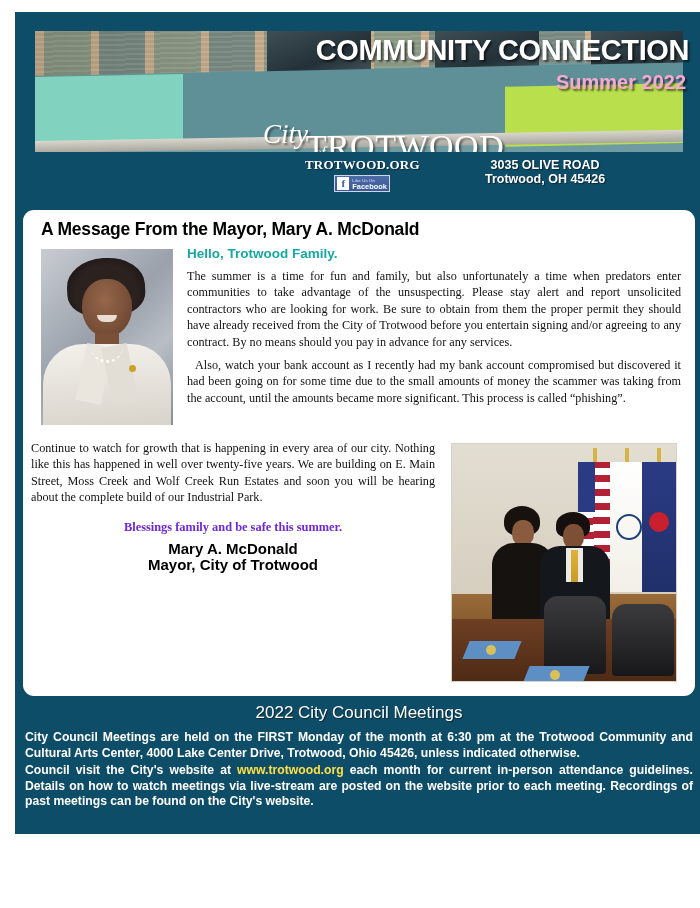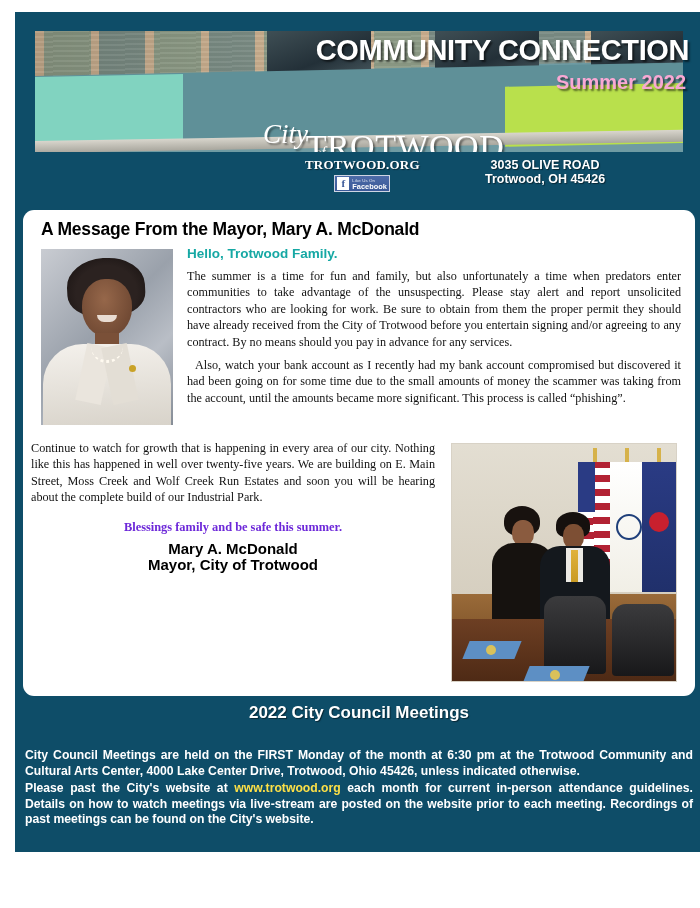--- a/index.html
+++ b/index.html
@@ -343,23 +343,23 @@
   .council {
     width: 688px;
     margin-left: 9px;
     background: #0e4d68;
     color: #ffffff;
     padding: 7px 10px 22px 10px;
   }
   .council-title {
     text-align: center;
     font-size: 17px;
-    font-weight: bold;
+    font-weight: normal;
     text-shadow: 1px 1px 1px rgba(0,0,0,.5);
-    margin-bottom: 25px;
+    margin-bottom: 7px;
   }
   .council-p {
     font-size: 12.2px;
     font-weight: bold;
     line-height: 15.6px;
     text-align: justify;
     margin-bottom: 2px;
   }
   .council-link { color:#fde047; }
 </style>
@@ -462,16 +462,16 @@
         </div>
         <div class="clear"></div>
       </div>
 
     </div>
   </div>
 
   <div class="council">
     <div class="council-title">2022 City Council Meetings</div>
     <div class="council-p">City Council Meetings are held on the FIRST Monday of the month at 6:30 pm at the Trotwood Community and Cultural Arts Center, 4000 Lake Center Drive, Trotwood, Ohio 45426, unless indicated otherwise.</div>
-    <div class="council-p"><span>Please past the City's website at </span><span class="council-link">www.trotwood.org</span><span> each month for current in-person attendance guidelines. Details on how to watch meetings via live-stream are posted on the website prior to each meeting. Recordings of past meetings can be found on the City's website.</span></div>
+    <div class="council-p"><span>Council visit the City's website at </span><span class="council-link">www.trotwood.org</span><span> each month for current in-person attendance guidelines. Details on how to watch meetings via live-stream are posted on the website prior to each meeting. Recordings of past meetings can be found on the City's website.</span></div>
   </div>
 
 </div>
 
 </body></html>

